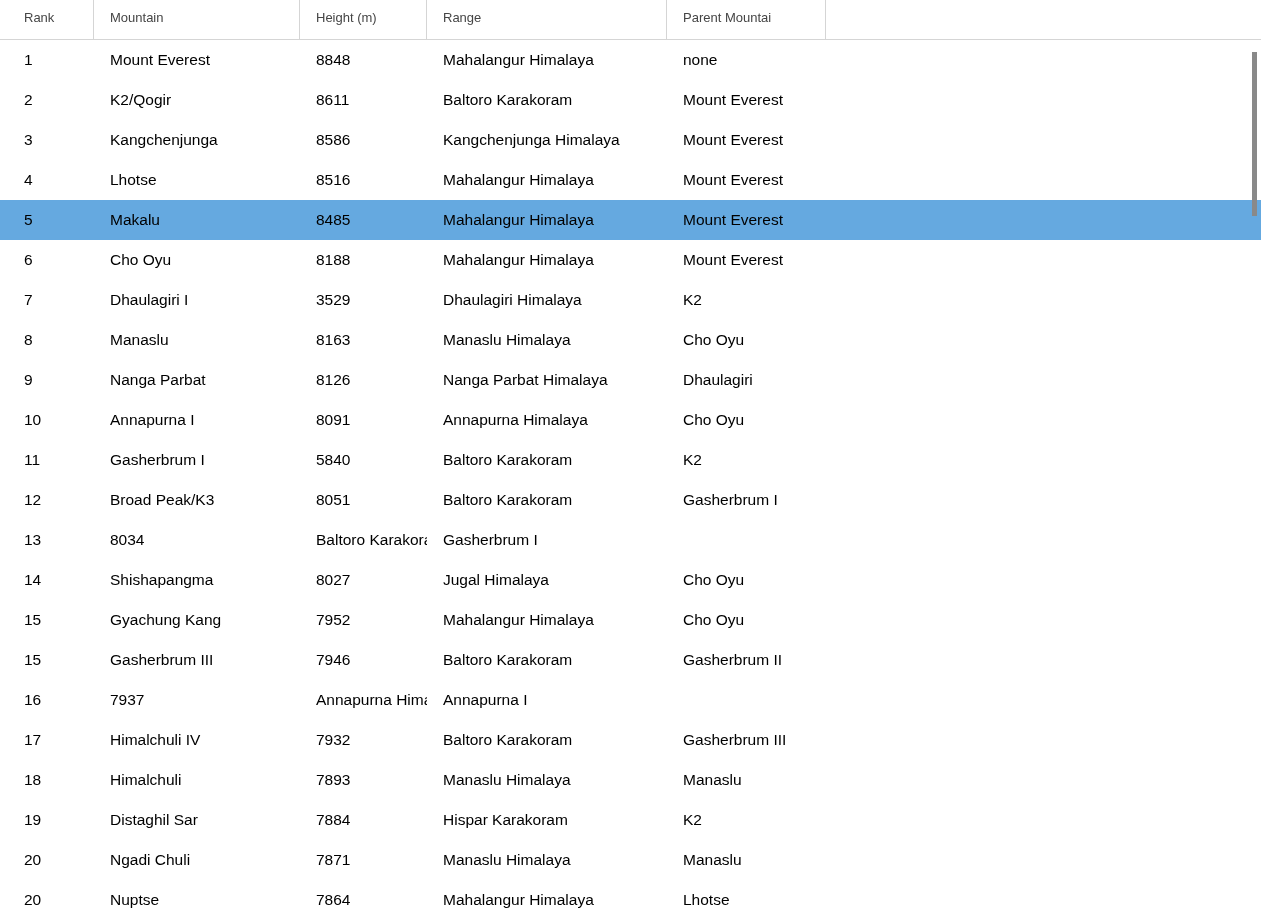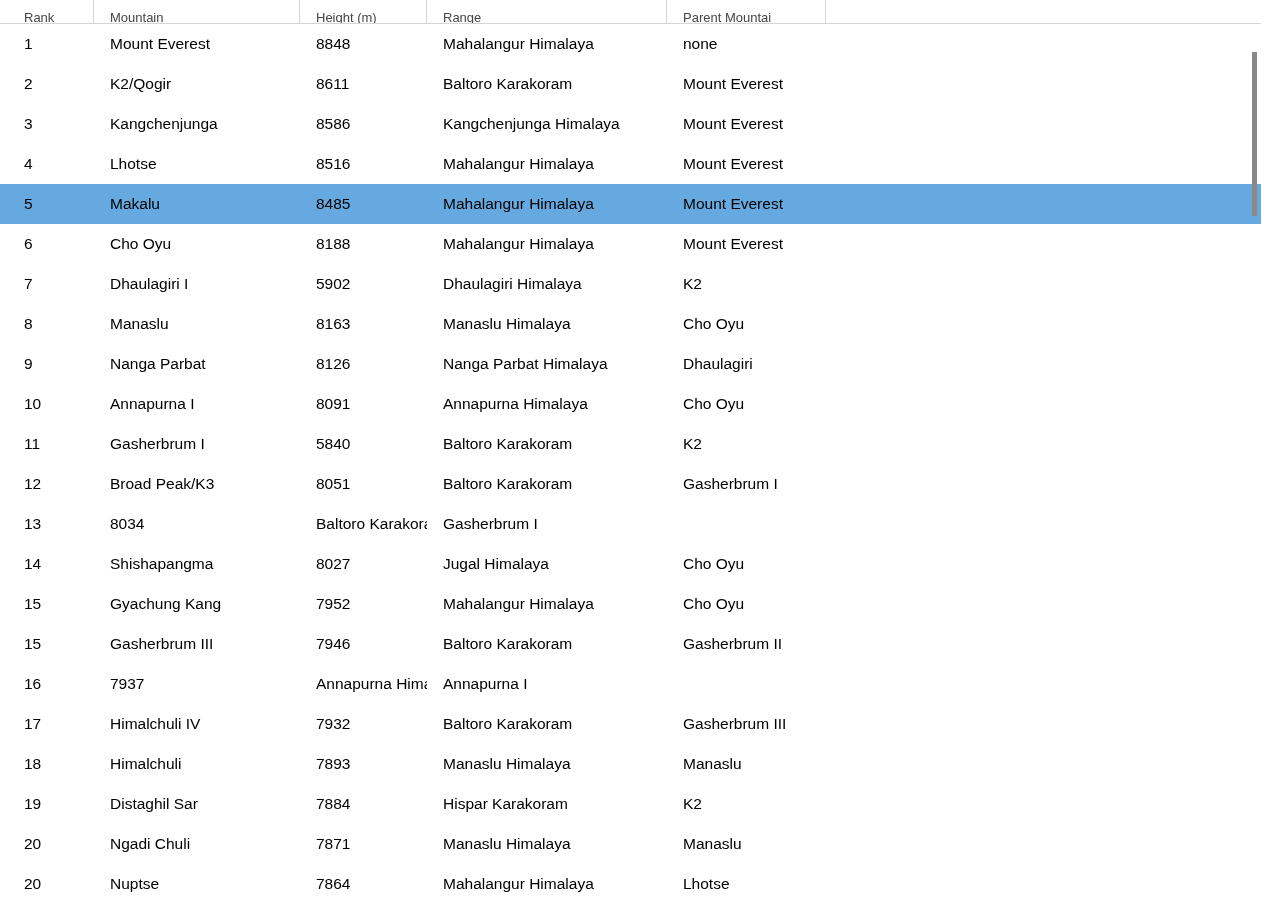--- a/index.html
+++ b/index.html
@@ -17,21 +17,21 @@
     height: 915px;
     background: var(--bg, #ffffff);
   }
   .grid-row {
     display: grid;
     grid-template-columns: 94px 206px 127px 240px 159px 1fr;
     width: 100%;
     box-sizing: border-box;
   }
   .header-row {
-    height: 24px;
+    height: 40px;
     border-bottom: 1px solid var(--gridline, #d5d5d5);
   }
   .header-cell {
     font-size: 13px;
     color: var(--header-text, #454545);
     line-height: 35px;
     padding-left: 16px;
     border-right: 1px solid var(--gridline, #d5d5d5);
     box-sizing: border-box;
     white-space: nowrap;
@@ -122,21 +122,21 @@
         <div class="body-cell first">6</div>
         <div class="body-cell">Cho Oyu</div>
         <div class="body-cell">8188</div>
         <div class="body-cell">Mahalangur Himalaya</div>
         <div class="body-cell">Mount Everest</div>
         <div class="body-cell"></div>
       </div>
       <div class="grid-row body-row">
         <div class="body-cell first">7</div>
         <div class="body-cell">Dhaulagiri I</div>
-        <div class="body-cell">5902</div>
+        <div class="body-cell">3529</div>
         <div class="body-cell">Dhaulagiri Himalaya</div>
         <div class="body-cell">K2</div>
         <div class="body-cell"></div>
       </div>
       <div class="grid-row body-row">
         <div class="body-cell first">8</div>
         <div class="body-cell">Manaslu</div>
         <div class="body-cell">8163</div>
         <div class="body-cell">Manaslu Himalaya</div>
         <div class="body-cell">Cho Oyu</div>

